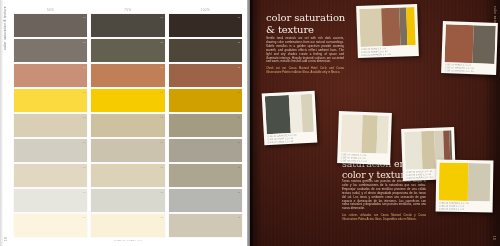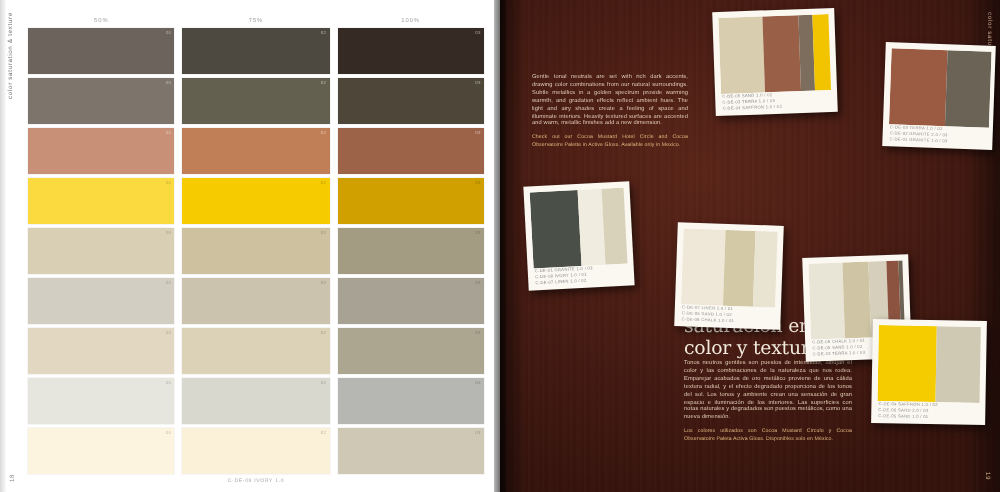--- a/index.html
+++ b/index.html
@@ -198,20 +198,24 @@
           </div>
         </div>
     </div>
   </div>
 
   <div class="page-right">
 
     <div class="vert-head">color saturation &amp; texture</div>
     <div class="vert-foot">19</div>
 
+    <div class="h-en">
+        <div>color saturation</div>
+        <div>&amp; texture</div>
+      </div>
     <div class="body-en">
         <p>Gentle tonal neutrals are set with rich dark accents, drawing color combinations from our natural surroundings. Subtle metallics in a golden spectrum provide warming warmth, and gradation effects reflect ambient hues. The light and airy shades create a feeling of space and illuminate interiors. Heavily textured surfaces are accented and warm, metallic finishes add a new dimension.</p>
         <p class="cap">Check out our Cocoa Mustard Hotel Circle and Cocoa Observatoire Palette in Active Gloss. Available only in Mexico.</p>
       </div>
 
     <div class="h-es">
         <div>saturación en el</div>
         <div>color y textura</div>
       </div>
     <div class="body-es">

